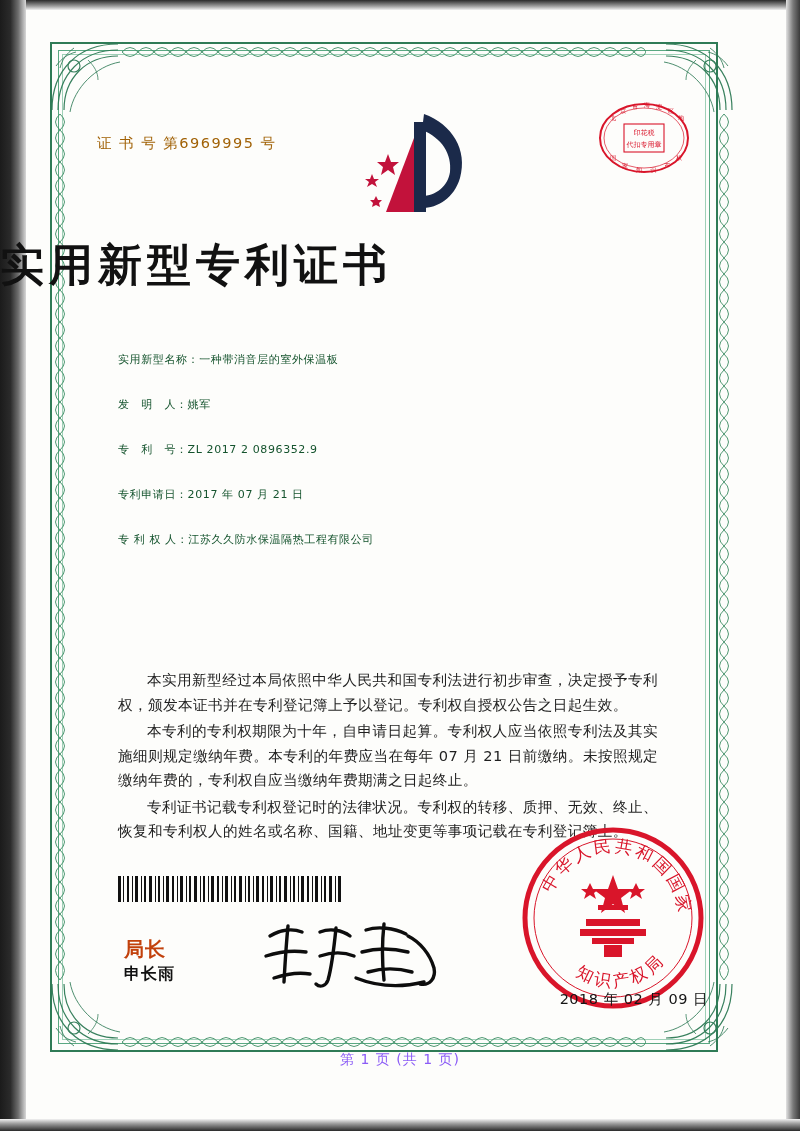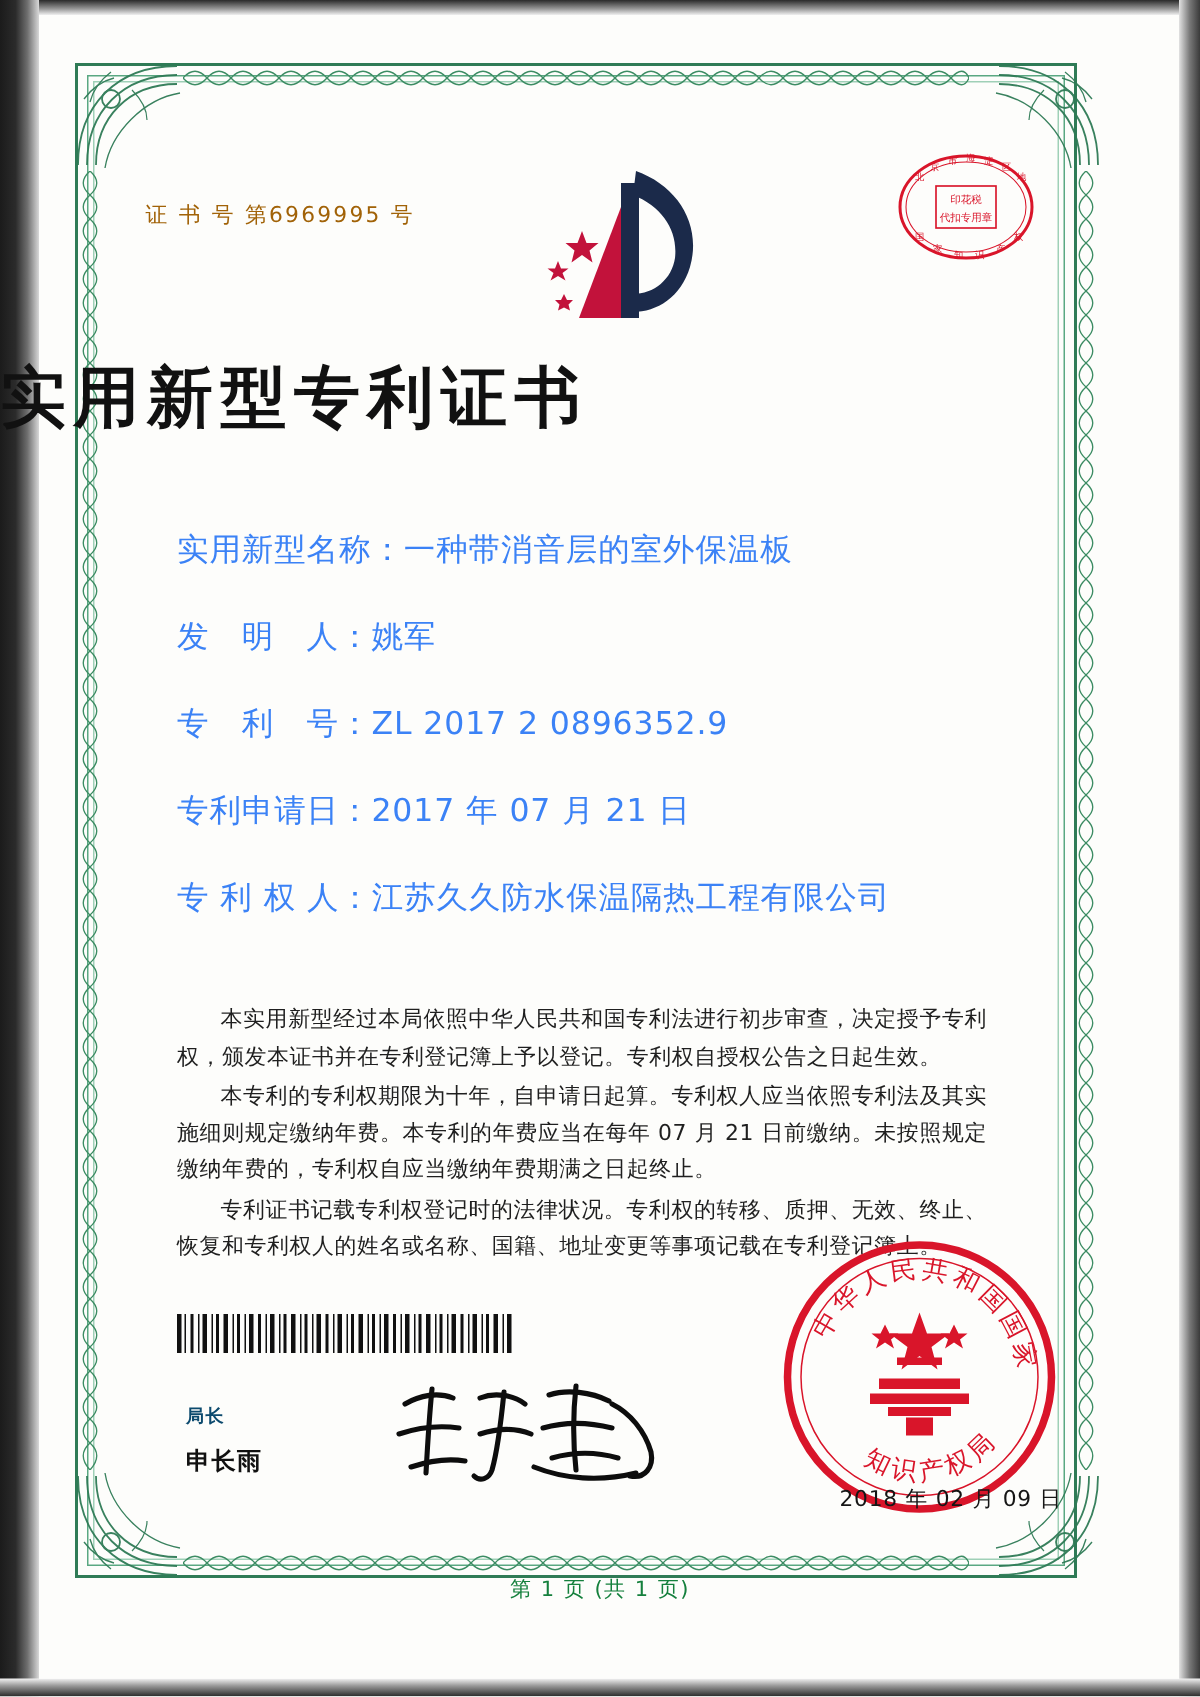--- a/index.html
+++ b/index.html
@@ -127,22 +127,22 @@
   }
 
   
   .fields {
     position: absolute;
     left: 118px; top: 352px;
     width: 540px;
   }
   .field-row {
     font-family: "DejaVu Sans", sans-serif;
-    font-size: 21px;
-    color: #3b82f6;
+    font-size: 11px;
+    color: #14532d;
     margin-bottom: 30px;
     white-space: nowrap;
     letter-spacing: 0.6px;
   }
   .field-label {
     display: inline;
   }
   .field-value {
     display: inline;
   }
@@ -169,23 +169,23 @@
     position: absolute;
     left: 118px; top: 876px;
     width: 224px; height: 26px;
   }
 
   
   .sig-label {
     position: absolute;
     left: 124px; top: 936px;
     font-family: "DejaVu Sans", sans-serif;
-    font-size: 12px;
+    font-size: 20px;
     font-weight: bold;
-    color: #0c4a6e;
+    color: #c2410c;
     letter-spacing: 1px;
   }
   .sig-name {
     position: absolute;
     left: 124px; top: 964px;
     font-family: Liberation Mono, monospace;
     font-size: 16px;
     font-weight: bold;
     color: #111111;
     letter-spacing: 1px;
@@ -212,21 +212,21 @@
     white-space: nowrap;
   }
 
   
   .footer {
     position: absolute;
     left: 0; right: 0; bottom: 62px;
     text-align: center;
     font-family: "DejaVu Sans", sans-serif;
     font-size: 14px;
-    color: #15803d;
+    color: #8b5cf6;
     letter-spacing: 1px;
   }
 </style>
 </head>
 <body>
 
 <div id="page">
 
   <div class="scan-edge-top"></div>
   <div class="scan-edge-left"></div>

